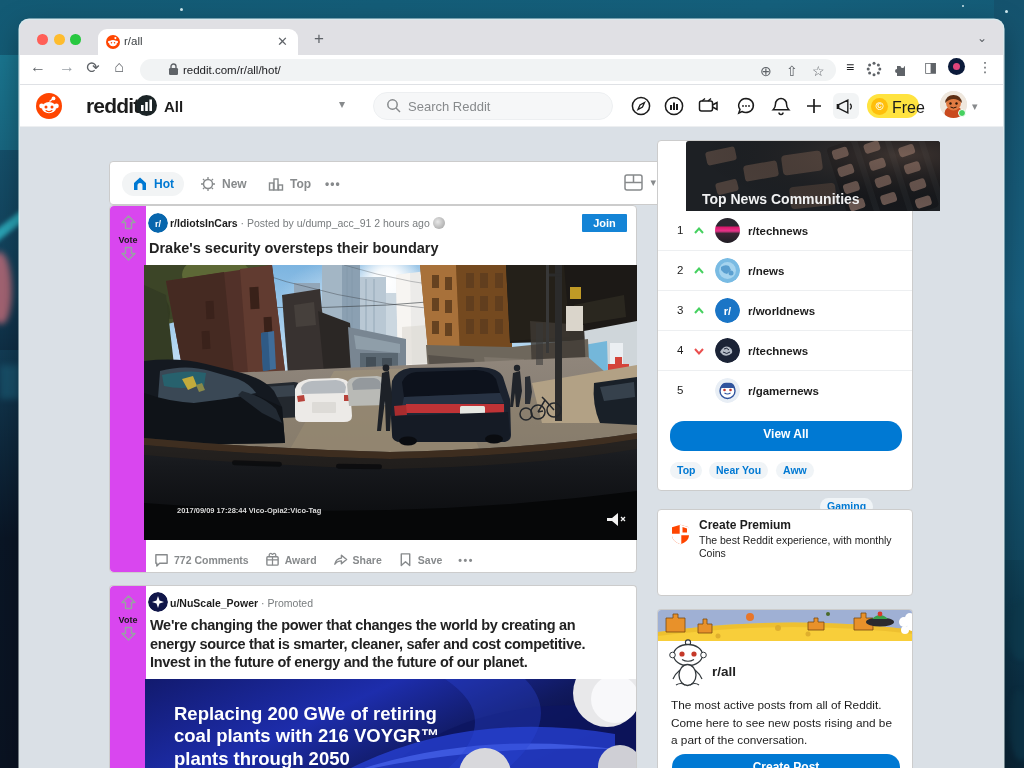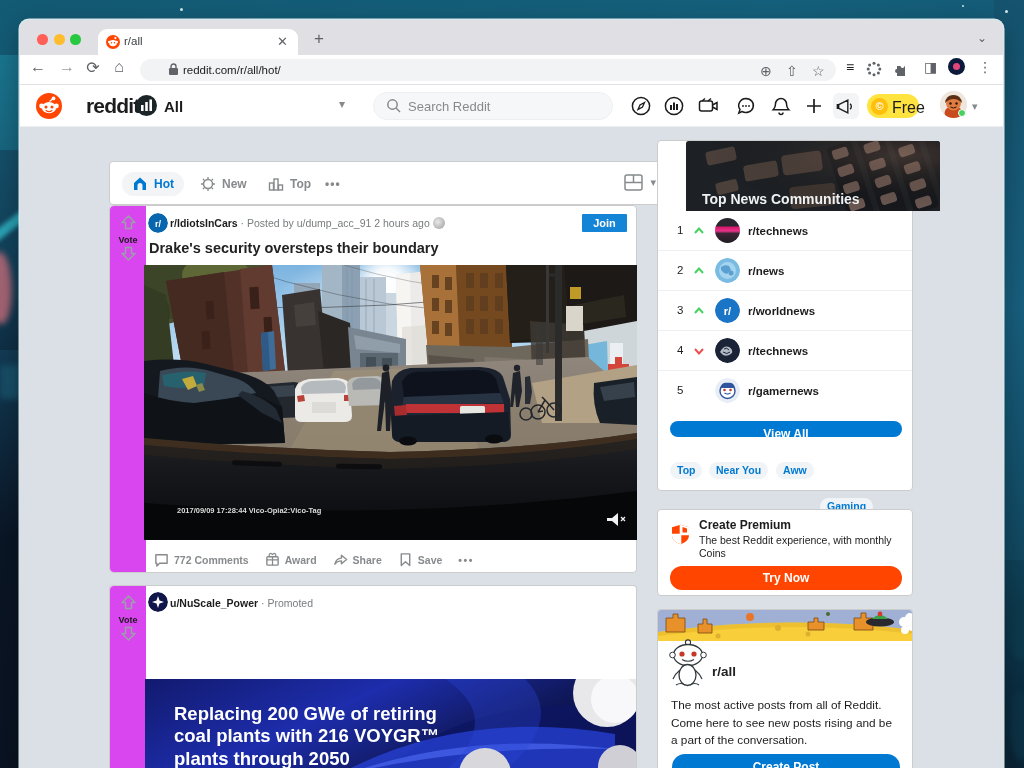--- a/index.html
+++ b/index.html
@@ -497,20 +497,21 @@
           <div class="vt">Vote</div>
           <svg width="17" height="17" viewBox="0 0 17 17">
             <path d="M8.5 15 L2 8.5 H5.5 V2.5 H11.5 V8.5 H15 Z" fill="none" stroke="#9aa0a5" stroke-width="1.5" stroke-linejoin="round"></path>
           </svg>
         </div>
         <svg class="pava" style="top:6px;" viewBox="0 0 20 20">
           <circle cx="10" cy="10" r="10" fill="#101649"></circle>
           <path d="M10 4 L11.5 8.5 L16 10 L11.5 11.5 L10 16 L8.5 11.5 L4 10 L8.5 8.5 Z" fill="#fff"></path>
         </svg>
         <div class="phead"><b>u/NuScale_Power</b> · Promoted</div>
+        <div class="abs" style="left:40px;top:30px;width:520px;font-size:14.5px;font-weight:700;color:#222;line-height:18.5px;letter-spacing:-0.3px;">We're changing the power that changes the world by creating an<br>energy source that is smarter, cleaner, safer and cost competitive.<br>Invest in the future of energy and the future of our planet.</div>
         <div class="abs" id="adimg" style="left:35px;top:93px;width:491px;height:92px;">
         <svg width="491" height="92" viewBox="0 0 491 92">
           <defs>
             <linearGradient id="adbg" x1="0" y1="0" x2="1" y2="0.4">
               <stop offset="0" stop-color="#121a6e"></stop>
                 <stop offset="0.45" stop-color="#1d2dac"></stop>
                 <stop offset="0.78" stop-color="#10195e"></stop>
                 <stop offset="1" stop-color="#0a0e3e"></stop>
             </linearGradient>
           </defs>
@@ -623,38 +624,37 @@
           <span class="av"><svg width="25" height="25" viewBox="0 0 25 25">
               <circle cx="12.5" cy="12.5" r="12.5" fill="#e8eef5"></circle>
               <circle cx="12.5" cy="13" r="7.5" fill="#fff" stroke="#30549e" stroke-width="1.4"></circle>
               <circle cx="9.5" cy="12" r="1.3" fill="#c23a2f"></circle>
               <circle cx="15.5" cy="12" r="1.3" fill="#c23a2f"></circle>
               <path d="M5 10 Q7 4 12.5 5 Q19 4 20 10" fill="#30549e"></path>
               <path d="M9.5 15 q3 2 6 0" stroke="#30549e" stroke-width="1.2" fill="none"></path>
             </svg></span>
           <span class="nm">r/gamernews</span>
         </div>
-        <div class="bluebtn" style="left:12px;top:280px;width:232px;height:16px;line-height:26px;">View All</div>
+        <div class="bluebtn" style="left:12px;top:280px;width:232px;height:30px;line-height:26px;">View All</div>
         <span class="chip" style="left:12px;">Top</span>
         <span class="chip" style="left:51px;">Near You</span>
         <span class="chip" style="left:118px;">Aww</span>
         <span class="chip" style="left:162px;margin-top:36px;">Gaming</span>
       </div>
 
       <div class="card" id="side2">
         <svg class="abs" style="left:13px;top:14px;" width="19" height="21" viewBox="0 0 19 21">
           <path d="M9.5 0.8 L18 3.2 V11 c0 4.5-3.5 7.8-8.5 9.2 C4.5 18.8 1 15.5 1 11 V3.2 Z" fill="#ff4500"></path>
           <path d="M9.5 0.8 V20.2 M1 10.5 H18" stroke="#fff" stroke-width="1.6"></path>
           <path d="M9.5 0.8 L18 3.2 V10.5 H9.5 Z" fill="#fff"></path>
           <path d="M9.5 10.5 H1 V11 c0 4.5 3.5 7.8 8.5 9.2 Z" fill="#fff"></path>
           <path d="M11.5 3 L16 4.4 V8.5 H11.5 Z" fill="#ff4500"></path>
         </svg>
         <div class="abs" style="left:41px;top:8px;font-size:12px;font-weight:700;color:#1c1c1c;">Create Premium</div>
         <div class="abs" style="left:41px;top:24px;width:210px;font-size:10.5px;color:#1c1c1c;line-height:13px;">The best Reddit experience, with monthly<br>Coins</div>
-        <div class="bluebtn" style="left:12px;top:56px;width:232px;height:24px;line-height:24px;background:#ff4500;">Try Now</div>
       </div>
 
       <div class="card" id="side3">
         <div class="abs" id="allbanner" style="left:0;top:0;width:100%;height:31px;border-radius:3px 3px 0 0;overflow:hidden;">
           <svg width="256" height="31" viewBox="0 0 256 31">
             <rect width="256" height="31" fill="#9fb0d4"></rect>
             <path d="M0 22 Q 128 4 256 20 L256 31 L0 31 Z" fill="#f8ce3a"></path>
             <path d="M0 22 Q 128 4 256 20 L256 24 Q 128 9 0 26 Z" fill="#e8b82a" opacity="0.6"></path>
             <g fill="#e8912a" stroke="#7a4a10" stroke-width="0.8">
               <path d="M8 8 h7 v-4 h5 v4 h7 v14 h-19 Z"></path>

